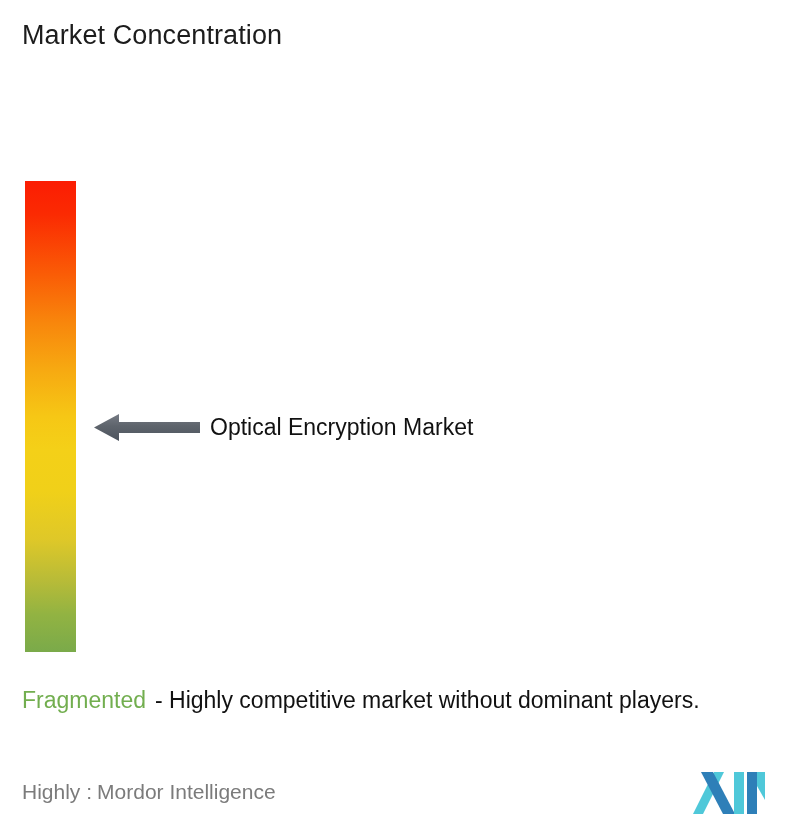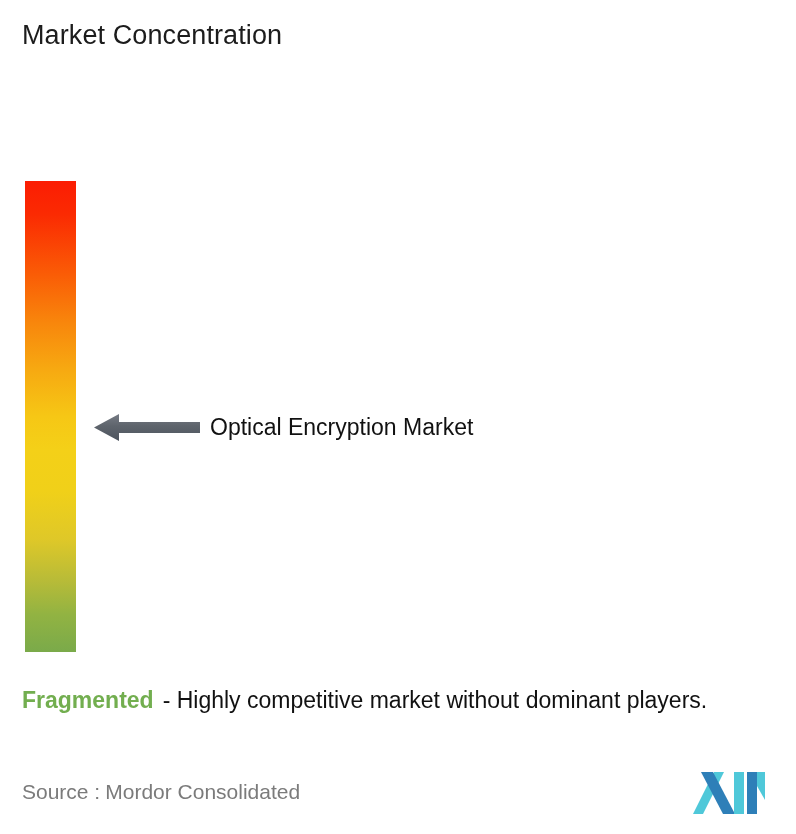--- a/index.html
+++ b/index.html
@@ -54,21 +54,20 @@
     font-size: 23px;
     line-height: 33px;
     font-weight: 400;
     color: #111111;
   }
   .legend-term-consolidated {
     color: #dc4a41;
   }
   .legend-term-fragmented {
     color: #72ae4f;
-    font-weight: bold;
   }
   .legend-sep {
     display: inline-block;
     width: 9px;
   }
 
   
   .gradient-bar {
     position: absolute;
     left: 25px;
@@ -158,21 +157,21 @@
       <polygon points="0,16.5 25,3 25,11 106,11 106,22 25,22 25,30" fill="url(#arrowGrad)"></polygon>
     </svg>
     <span class="marker-label">Optical Encryption Market</span>
   </div>
 
   <div class="legend-bottom">
     <span class="legend-term-fragmented">Fragmented</span><span class="legend-sep"></span><span>- Highly competitive market without dominant players.</span>
   </div>
 
   <div class="source-line">
-    <span>Source :</span><span class="source-sep"></span><span>Mordor Consolidated</span>
+    <span>Highly :</span><span class="source-sep"></span><span>Mordor Intelligence</span>
   </div>
 
   <svg class="brand-logo" viewBox="0 0 72 42">
 
     <polygon points="0,42 10,42 31,0 21,0" fill="#4fc8d9"></polygon>
 
     <polygon points="8,0 20,0 42,42 30,42" fill="#2e7fb8"></polygon>
 
     <polygon points="41,0 51,0 51,42 41,42" fill="#4fc8d9"></polygon>
 

